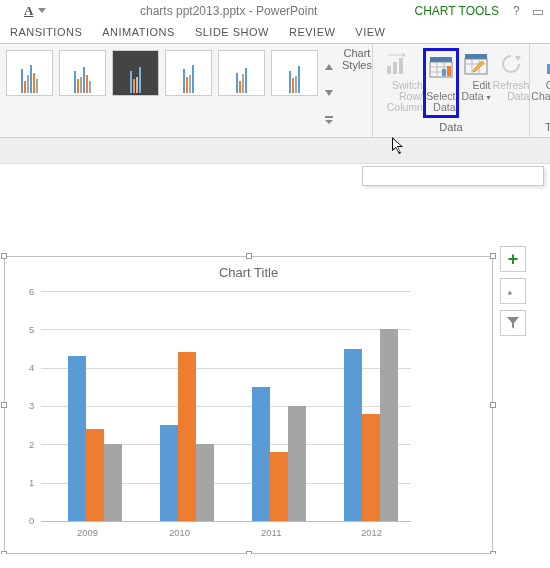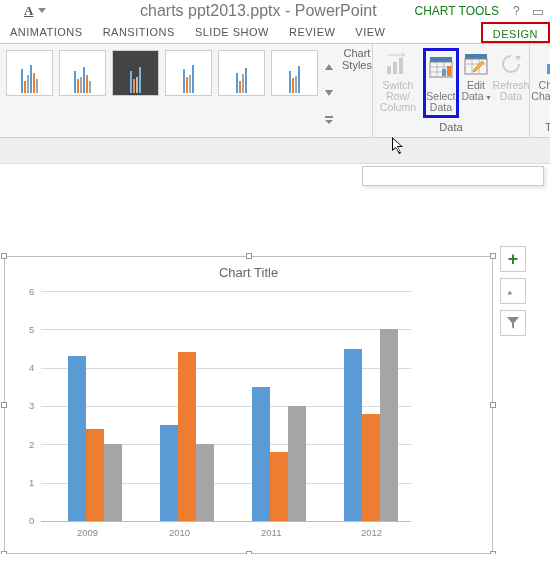--- a/index.html
+++ b/index.html
@@ -1,40 +1,40 @@
 <!DOCTYPE html>
 <html><head>
 <meta charset="utf-8">
 <style>
   * { box-sizing: border-box; margin: 0; padding: 0; }
   body { font-family: "Segoe UI", Tahoma, sans-serif; font-size: 11px; color: #444; background: #fff; width: 550px; }
   .titlebar { height: 22px; background: #fff; display: flex; align-items: center; border-bottom: 0; position: relative; }
   .underline-a { position: absolute; left: 24px; top: 3px; font: bold 13px Georgia,serif; text-decoration: underline; color: #555; }
   .chev { position:absolute; left:38px; top:8px; }
-  .wintitle { flex: 1; text-align: left; padding-left: 140px; font-size: 16px; color: #777; }
+  .wintitle { flex: 1; text-align: left; padding-left: 140px; font-size: 12px; color: #777; }
   .charttools { color: #1a7a1a; font-size: 12px; padding: 0 8px; }
   .help-icon { color: #777; padding: 0 6px; font-size: 12px; cursor:pointer; }
   .winbtn { color: #777; padding: 0 6px; font-size: 13px; cursor:pointer; }
   .tabs { height: 22px; display: flex; align-items: stretch; font-size: 11px; color: #555; border-bottom: 1px solid #ccc; }
   .tab { padding: 4px 10px 0 10px; letter-spacing: .5px; cursor:pointer; }
   .tab-right { margin-left: auto; display:flex; }
   .tab.design { border: 2px solid #c00; border-bottom: 2px solid #c00; color: #1a7a1a; background:#fff; }
   .tab.format { color:#555; padding-right:12px;}
   .ribbon { height: 94px; background: #f5f5f5; border-bottom: 1px solid #d0d0d0; display: flex; }
   .styles-group { flex: 0 0 332px; border-right: 1px solid #d6d6d6; display:flex; flex-direction:row; }
   .styles-row { display:flex; gap:6px; padding:6px 6px 0 6px; flex:1; }
   .style-thumb { width:47px; height:46px; border:1px solid #ccc; background:#fff; display:flex; align-items:flex-end; justify-content:center; gap:1px; padding:2px; cursor:pointer; }
   .style-thumb .bar { width:2px; background:#5b9bd5; }
   .styles-label { text-align:center; font-size:11px; color:#666; padding:3px 0 4px; }
   .data-group { flex: 0 0 155px; border-right:1px solid #d6d6d6; display:flex; flex-direction:column; }
   .data-buttons { flex:1; display:flex; align-items:flex-start; padding-top:4px; }
   .rib-btn { display:flex; flex-direction:column; align-items:center; justify-content:flex-start; width:40px; padding:2px 0; gap:2px; color:#777; cursor:pointer; }
   .rib-btn.disabled { color:#bbb; cursor:default; }
   .rib-btn .ico { width:28px; height:28px; display:flex; align-items:center; justify-content:center; }
-  .rib-btn .lab { font-size:10.5px; line-height:11px; text-align:center; }
+  .rib-btn .lab { font-size:10.5px; line-height:11px; text-align:right; }
   .rib-btn.select { border:3px solid #1414dc;gap:10px; }
   .group-label { text-align:center; font-size:11px; color:#666; padding:3px 0 4px; }
   .type-group { flex:1; display:flex; flex-direction:column; }
   .type-buttons{ flex:1; display:flex; padding-top:4px; justify-content:center;}
   .grayband { height:26px; background:#eee; border-bottom:1px solid #ddd; }
   .whiteband { height:22px; }
 
   .tooltip { position:absolute; left:362px; top:166px; width:182px; background:#fff; border:1px solid #c9c9c9; padding:8px 10px 10px; box-shadow:2px 2px 4px rgba(0,0,0,.12); }
   .tooltip .tt-title { font-weight:bold; color:#555; font-size:11.5px; margin-bottom:4px; }
   .tooltip .tt-body { color:#777; font-size:11px; line-height:14px; }
@@ -69,27 +69,26 @@
   <svg class="chev" width="8" height="6">
       <polygon points="0,0 8,0 4,5" fill="#888"></polygon>
     </svg>
   <div class="wintitle">charts ppt2013.pptx - PowerPoint</div>
   <div class="charttools">CHART TOOLS</div>
   <div class="help-icon">?</div>
   <div class="winbtn">▭</div>
 </div>
 
 <div class="tabs">
+  <div class="tab">RANSITIONS</div>
   <div class="tab">ANIMATIONS</div>
-  <div class="tab">RANSITIONS</div>
   <div class="tab">SLIDE SHOW</div>
   <div class="tab">REVIEW</div>
   <div class="tab">VIEW</div>
   <div class="tab-right">
-    <div class="tab design">DESIGN</div>
   </div>
 </div>
 
 <div class="ribbon">
   <div class="styles-group">
     <div class="styles-row">
       <div class="style-thumb">
           <div class="bar" style="height:60%"></div>
           <div class="bar" style="height:30%;background:#ed7d31"></div>
           <div class="bar" style="height:45%;background:#a5a5a5"></div>

